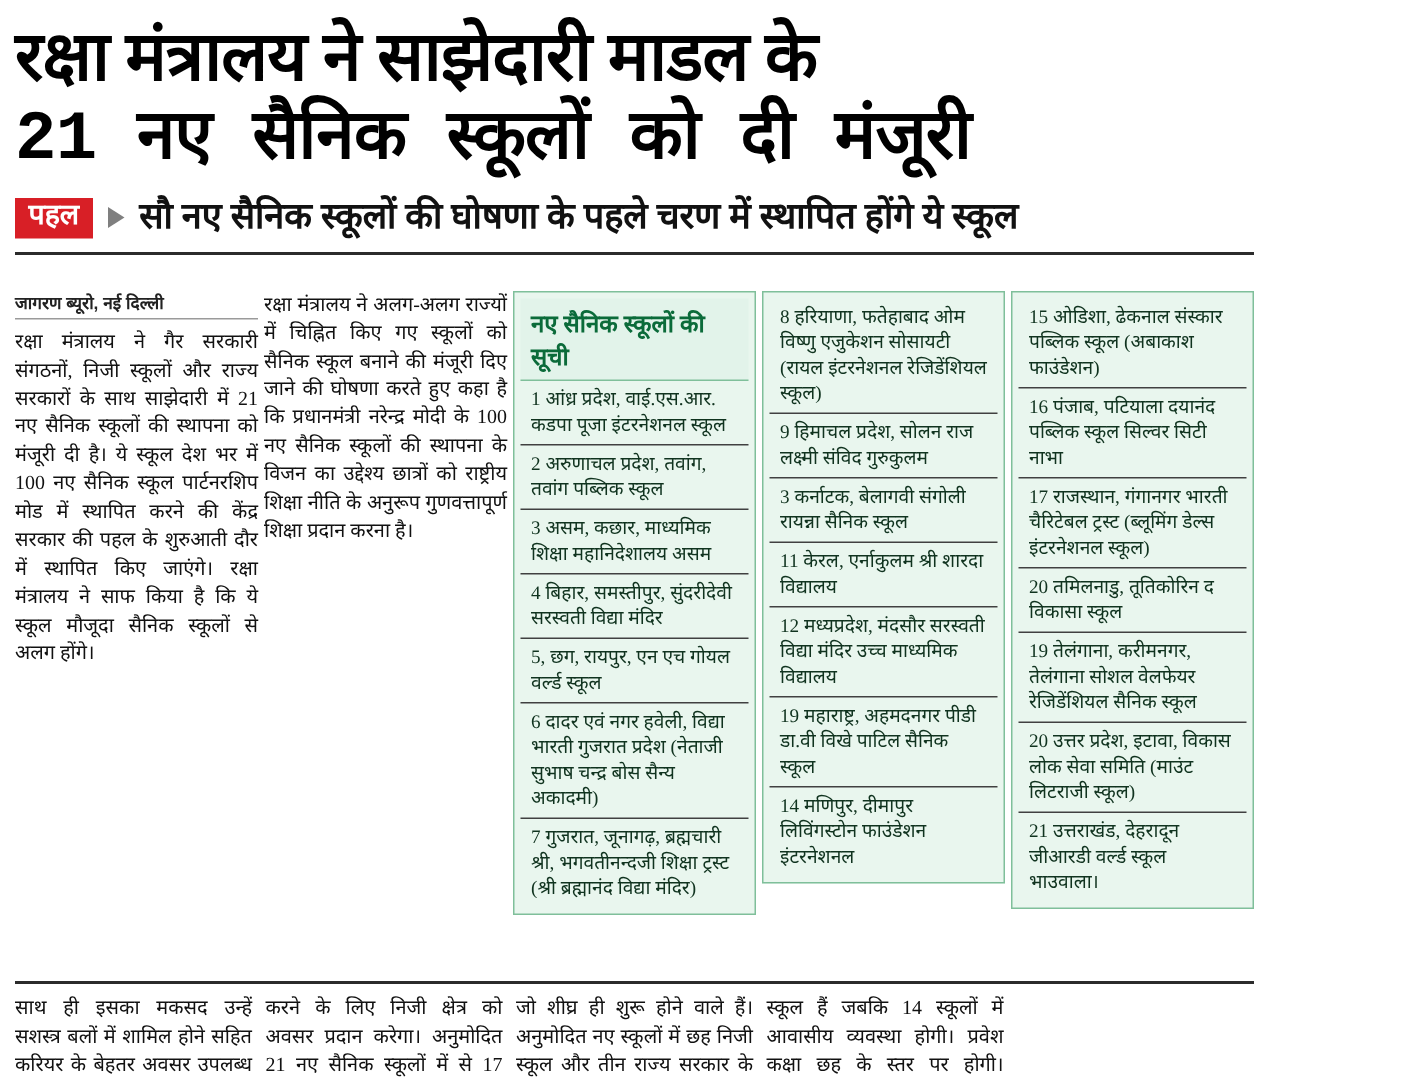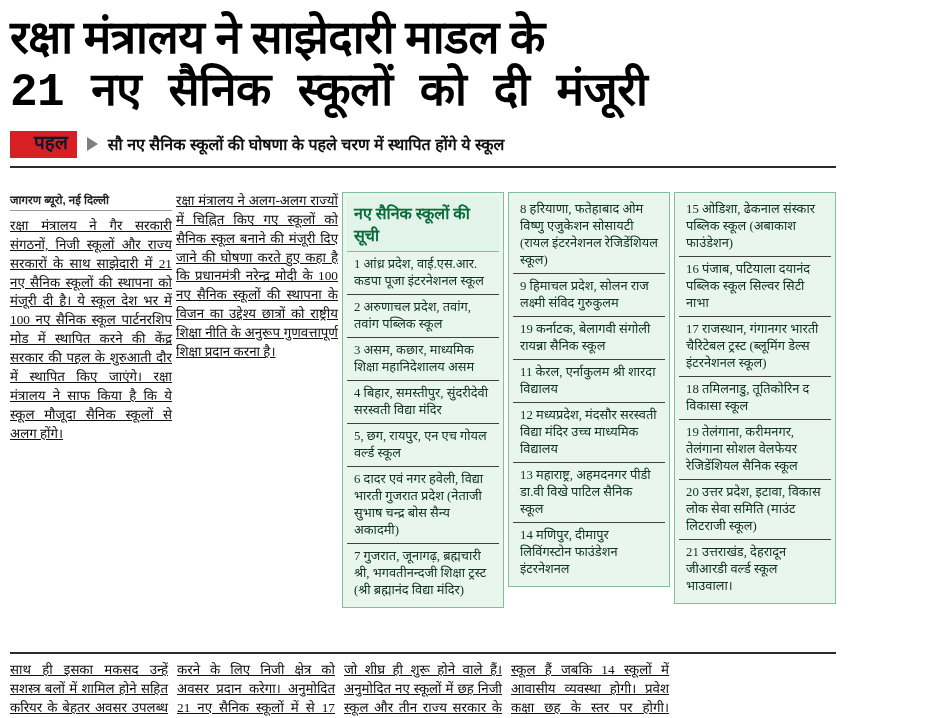--- a/index.html
+++ b/index.html
@@ -45,39 +45,39 @@
 
   
   .kicker-row {
     display: flex;
     align-items: center;
     margin-top: 12px;
     gap: 8px;
   }
   .kicker-tag {
     background: #d81f26;
-    color: #0f172a;
+    color: #ffffff;
     font-family: "Liberation Serif", serif;
     font-weight: bold;
     font-size: 19px;
-    padding: 2px 9px 4px 24px;
+    padding: 2px 9px 4px 9px;
     line-height: 1.1;
     display: inline-block;
   }
   .kicker-arrow {
     width: 0; height: 0;
     border-left: 11px solid #7f7f7f;
     border-top: 7px solid transparent;
     border-bottom: 7px solid transparent;
     margin: 0 2px;
   }
   .kicker-text {
-    font-family: Liberation Sans, sans-serif;
-    font-weight: bold;
-    font-size: 16px;
+    font-family: Liberation Serif, serif;
+    font-weight: bold;
+    font-size: 24px;
     color: #111111;
     line-height: 1.2;
   }
   .rule {
     height: 2px;
     background: #2b2b2b;
     margin: 8px 0 0 0;
   }
 
   
@@ -90,21 +90,20 @@
   .col {
     width: 219px;
     position: relative;
   }
   .col-text {
     font-family: "Liberation Serif", serif;
     font-size: 13.3px;
     line-height: 1.42;
     text-align: justify;
     color: #111111;
-    text-decoration: underline;
   }
   .byline {
     font-family: "Liberation Sans", sans-serif;
     font-weight: bold;
     font-size: 11.5px;
     color: #222222;
     margin-bottom: 3px;
   }
   .byline-rule {
     height: 1px;
@@ -199,42 +198,42 @@
         <div class="list-item">7 गुजरात, जूनागढ़, ब्रह्मचारी श्री, भगवतीनन्दजी शिक्षा ट्रस्ट (श्री ब्रह्मानंद विद्या मंदिर)</div>
       </div>
     </div>
 
     <div class="col">
       <div class="list-box plain-top">
         <div class="list-item">8 हरियाणा, फतेहाबाद
 ओम विष्णु एजुकेशन सोसायटी (रायल इंटरनेशनल रेजिडेंशियल स्कूल)</div>
         <div class="list-item">9 हिमाचल प्रदेश, सोलन
 राज लक्ष्मी संविद गुरुकुलम</div>
-        <div class="list-item">19 कर्नाटक, बेलागवी
+        <div class="list-item">3 कर्नाटक, बेलागवी
 संगोली रायन्ना सैनिक स्कूल</div>
         <div class="list-item">11 केरल, एर्नाकुलम
 श्री शारदा विद्यालय</div>
         <div class="list-item">12 मध्यप्रदेश, मंदसौर
 सरस्वती विद्या मंदिर उच्च माध्यमिक विद्यालय</div>
-        <div class="list-item">13 महाराष्ट्र, अहमदनगर
+        <div class="list-item">19 महाराष्ट्र, अहमदनगर
 पीडी डा.वी विखे पाटिल सैनिक स्कूल</div>
         <div class="list-item">14 मणिपुर, दीमापुर
 लिविंगस्टोन फाउंडेशन इंटरनेशनल</div>
       </div>
     </div>
 
     <div class="col">
       <div class="list-box plain-top">
         <div class="list-item">15 ओडिशा, ढेकनाल
 संस्कार पब्लिक स्कूल (अबाकाश फाउंडेशन)</div>
         <div class="list-item">16 पंजाब, पटियाला
 दयानंद पब्लिक स्कूल सिल्वर सिटी नाभा</div>
         <div class="list-item">17 राजस्थान, गंगानगर
 भारती चैरिटेबल ट्रस्ट (ब्लूमिंग डेल्स इंटरनेशनल स्कूल)</div>
-        <div class="list-item">18 तमिलनाडु, तूतिकोरिन
+        <div class="list-item">20 तमिलनाडु, तूतिकोरिन
 द विकासा स्कूल</div>
         <div class="list-item">19 तेलंगाना, करीमनगर, तेलंगाना सोशल वेलफेयर रेजिडेंशियल सैनिक स्कूल</div>
         <div class="list-item">20 उत्तर प्रदेश, इटावा, विकास लोक सेवा समिति (माउंट लिटराजी स्कूल)</div>
         <div class="list-item">21 उत्तराखंड, देहरादून
 जीआरडी वर्ल्ड स्कूल भाउवाला।</div>
       </div>
     </div>
 
   </div>
 

